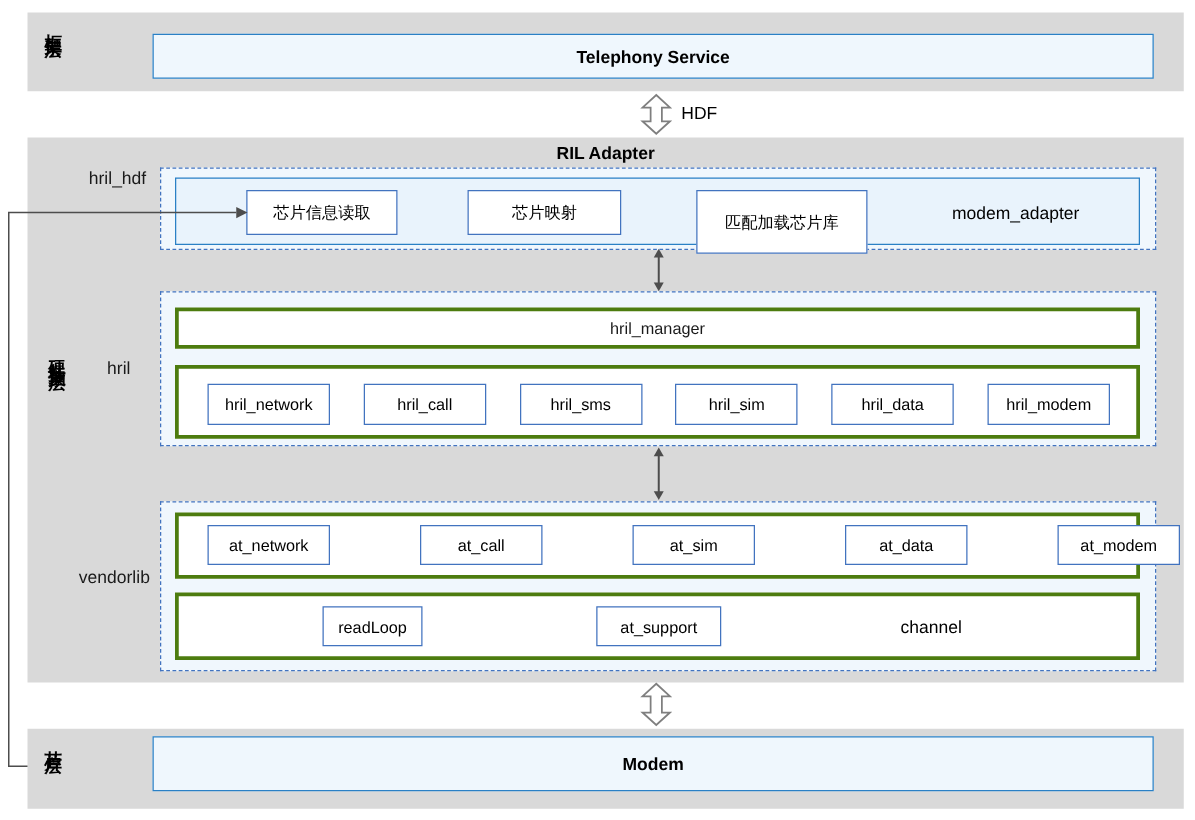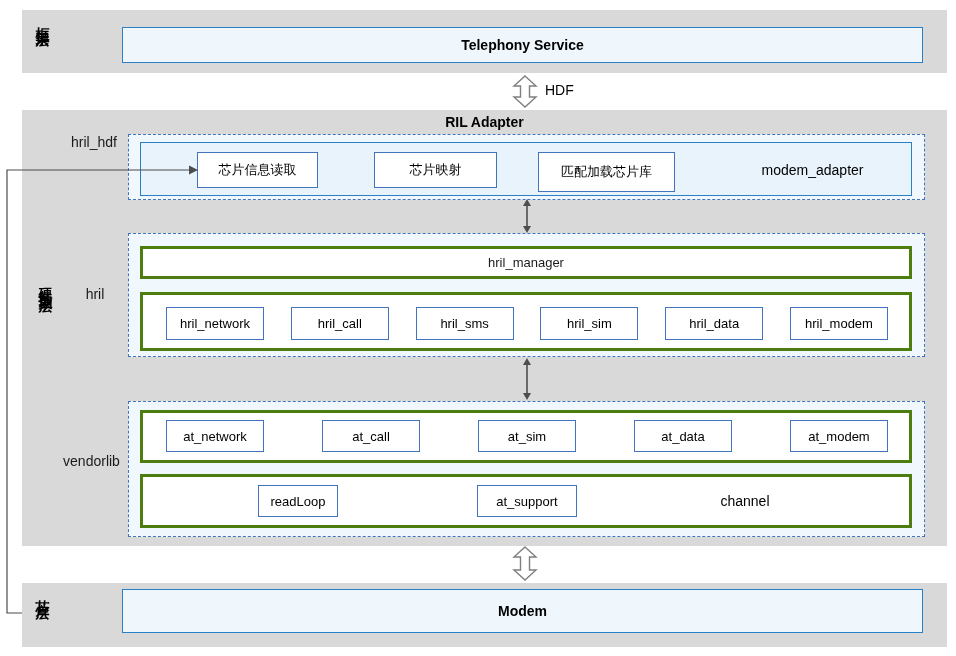--- a/index.html
+++ b/index.html
@@ -47,40 +47,40 @@
 
   <div class="band" style="left:22px;top:110px;width:925px;height:436px;"></div>
   <div class="title-center" style="left:22px;top:114px;width:925px;">RIL Adapter</div>
   <div class="vlabel" style="left:38px;top:276px;">硬件抽象层</div>
 
   <div class="sidelabel" style="left:58px;top:134px;width:72px;text-align:center;">hril_hdf</div>
   <div class="dashedbox" style="left:128px;top:134px;width:797px;height:66px;"></div>
   <div class="container-tint" style="left:140px;top:142px;width:772px;height:54px;"></div>
   <div class="smallbox" style="left:197px;top:152px;width:121px;height:36px;">芯片信息读取</div>
   <div class="smallbox" style="left:374px;top:152px;width:123px;height:36px;">芯片映射</div>
-  <div class="smallbox" style="left:538px;top:152px;width:137px;height:40px;">匹配加载芯片库</div>
+  <div class="smallbox" style="left:557px;top:152px;width:137px;height:51px;">匹配加载芯片库</div>
   <div class="floattext" style="left:730px;top:152px;width:165px;height:36px;">modem_adapter</div>
 
   <div class="sidelabel" style="left:75px;top:286px;width:40px;">hril</div>
   <div class="dashedbox" style="left:128px;top:233px;width:797px;height:124px;"></div>
   <div class="container-solid" style="left:140px;top:246px;width:772px;height:33px;display:flex;align-items:center;justify-content:center;">hril_manager</div>
   <div class="container-solid" style="left:140px;top:292px;width:772px;height:59px;"></div>
   <div class="flowrow" style="left:166px;top:307px;width:722px;">
     <div class="smallbox">hril_network</div>
     <div class="smallbox">hril_call</div>
     <div class="smallbox">hril_sms</div>
     <div class="smallbox">hril_sim</div>
     <div class="smallbox">hril_data</div>
     <div class="smallbox">hril_modem</div>
   </div>
 
   <div class="sidelabel" style="left:53px;top:453px;width:77px;">vendorlib</div>
   <div class="dashedbox" style="left:128px;top:401px;width:797px;height:136px;"></div>
   <div class="container-solid" style="left:140px;top:410px;width:772px;height:53px;"></div>
-  <div class="flowrow" style="left:166px;top:420px;width:722px;">
+  <div class="flowrow" style="left:166px;top:420px;width:778px;">
     <div class="smallbox" style="height:32px;">at_network</div>
     <div class="smallbox" style="height:32px;">at_call</div>
     <div class="smallbox" style="height:32px;">at_sim</div>
     <div class="smallbox" style="height:32px;">at_data</div>
     <div class="smallbox" style="height:32px;">at_modem</div>
   </div>
   <div class="container-solid" style="left:140px;top:474px;width:772px;height:54px;"></div>
   <div class="smallbox" style="left:258px;top:485px;width:80px;height:32px;">readLoop</div>
   <div class="smallbox" style="left:477px;top:485px;width:100px;height:32px;">at_support</div>
   <div class="floattext" style="left:660px;top:485px;width:170px;height:32px;">channel</div>

